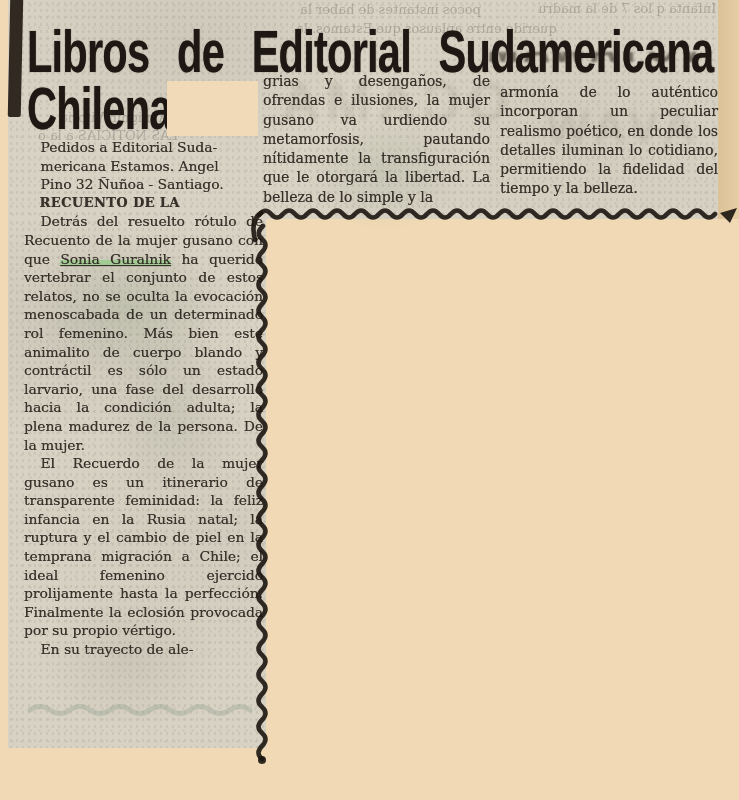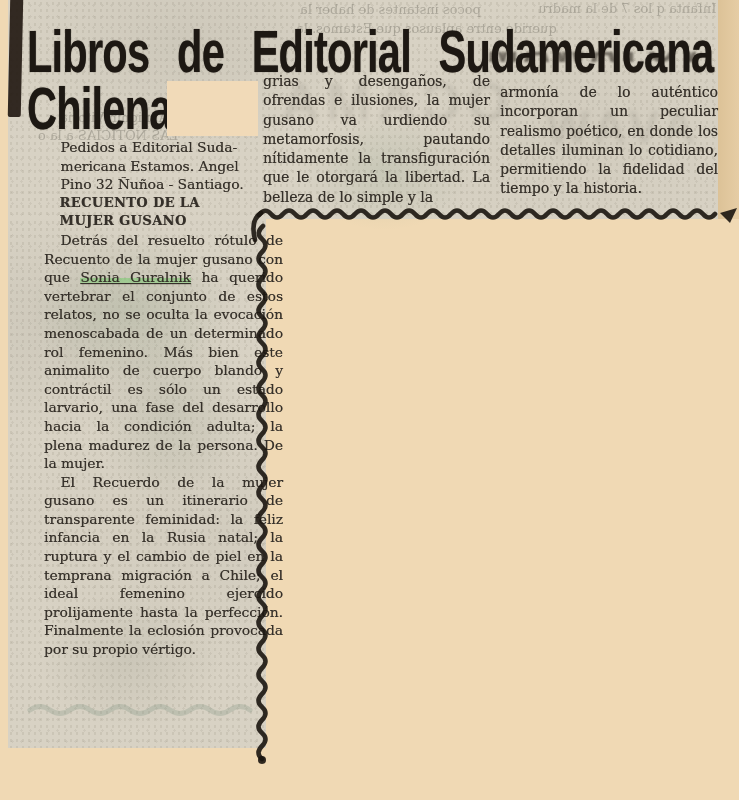--- a/index.html
+++ b/index.html
@@ -36,21 +36,21 @@
     white-space:nowrap;
   }
   #headline-1{top:17px;}
   #headline-2{top:74px; width:auto; justify-content:flex-start;}
   #patch{position:absolute; left:167px; top:81px; width:91px; height:55px; background:#f1dab8;}
   
   .col{
     position:absolute; color:#35302a; text-align:justify;
     text-shadow:.3px .3px .4px rgba(45,38,28,.55);
   }
-  #left-col{left:24px; top:138px; width:239px; font-size:13.8px; line-height:18.6px;margin-left:20px;}
+  #left-col{left:24px; top:138px; width:239px; font-size:13.8px; line-height:18.6px;}
   #mid-col{left:263px; top:72px; width:227px; font-size:14px; line-height:19.3px;}
   #right-col{left:500px; top:83px; width:218px; font-size:14px; line-height:19.3px;}
   .col p{margin:0; text-indent:1.2em;}
   .col p.noindent{text-indent:0;}
   .addr-line{text-indent:0;}
   .addr-first{text-indent:1.2em;}
   .subhead{font-weight:700; letter-spacing:.4px; text-indent:0; font-size:13px;}
   .hl{background:linear-gradient(transparent 58%, rgba(120,205,110,.55) 58%, rgba(120,205,110,.45) 94%, transparent 94%);text-decoration:underline;}
   
   .ghost{
@@ -117,31 +117,31 @@
   <div id="headline-2" class="headline-row">
     <span>Chilena</span>
   </div>
   <div id="patch"></div>
 
   <div id="left-col" class="col">
     <p class="addr-line addr-first">Pedidos a Editorial Suda-</p>
     <p class="addr-line">mericana Estamos. Angel</p>
     <p class="addr-line">Pino 32 Ñuñoa - Santiago.</p>
     <p class="subhead">RECUENTO DE LA</p>
-    <p class="subhead">MUJER GUSANO</p>
     <p><span>Detrás del resuelto rótulo de Recuento de la mujer gusano con que </span><span class="hl">Sonia Guralnik</span><span> ha querido vertebrar el conjunto de estos relatos, no se oculta la evocación menoscabada de un determinado rol femenino. Más bien este animalito de cuerpo blando y contráctil es sólo un estado larvario, una fase del desarrollo hacia la condición adulta; la plena madurez de la persona. De la mujer.</span></p>
     <p>El Recuerdo de la mujer gusano es un itinerario de transparente feminidad: la feliz infancia en la Rusia natal; la ruptura y el cambio de piel en la temprana migración a Chile; el ideal femenino ejercido prolijamente hasta la perfección. Finalmente la eclosión provocada por su propio vértigo.</p>
+    <p>En su trayecto de ale-</p>
   </div>
 
   <div id="mid-col" class="col">
     <p class="noindent">grias y desengaños, de ofrendas e ilusiones, la mujer gusano va urdiendo su metamorfosis, pautando nítidamente la transfiguración que le otorgará la libertad. La belleza de lo simple y la</p>
   </div>
 
   <div id="right-col" class="col">
-    <p class="noindent">armonía de lo auténtico incorporan un peculiar realismo poético, en donde los detalles iluminan lo cotidiano, permitiendo la fidelidad del tiempo y la historia.</p>
+    <p class="noindent">armonía de lo auténtico incorporan un peculiar realismo poético, en donde los detalles iluminan lo cotidiano, permitiendo la fidelidad del tiempo y la belleza.</p>
   </div>
 
   <svg id="waves" width="739" height="800" viewBox="0 0 739 800">
 
     <path d="M259,215 q6,-8 12,-1 t12,0 t12,0 t12,0 t12,0 t12,0 t12,0 t12,0 t12,0 t12,0 t12,0 t12,0 t12,0 t12,0 t12,0 t12,0 t12,0 t12,0 t12,0 t12,0 t12,0 t12,0 t12,0 t12,0 t12,0 t12,0 t12,0 t12,0 t12,0 t12,0 t12,0 t12,0 t12,0 t12,0 t12,0 t12,0 t12,0 t12,0" stroke="#1b1510" stroke-width="4.6" fill="none" opacity="0.9" stroke-linecap="round"></path>
 
     <path d="M261,213 q-11,7 -6,27" stroke="#1b1510" stroke-width="4.6" fill="none" opacity="0.9" stroke-linecap="round"></path>
 
     <path d="M720,213 l17,-5 -7,15 z" fill="#1b1510" opacity="0.9"></path>
 

